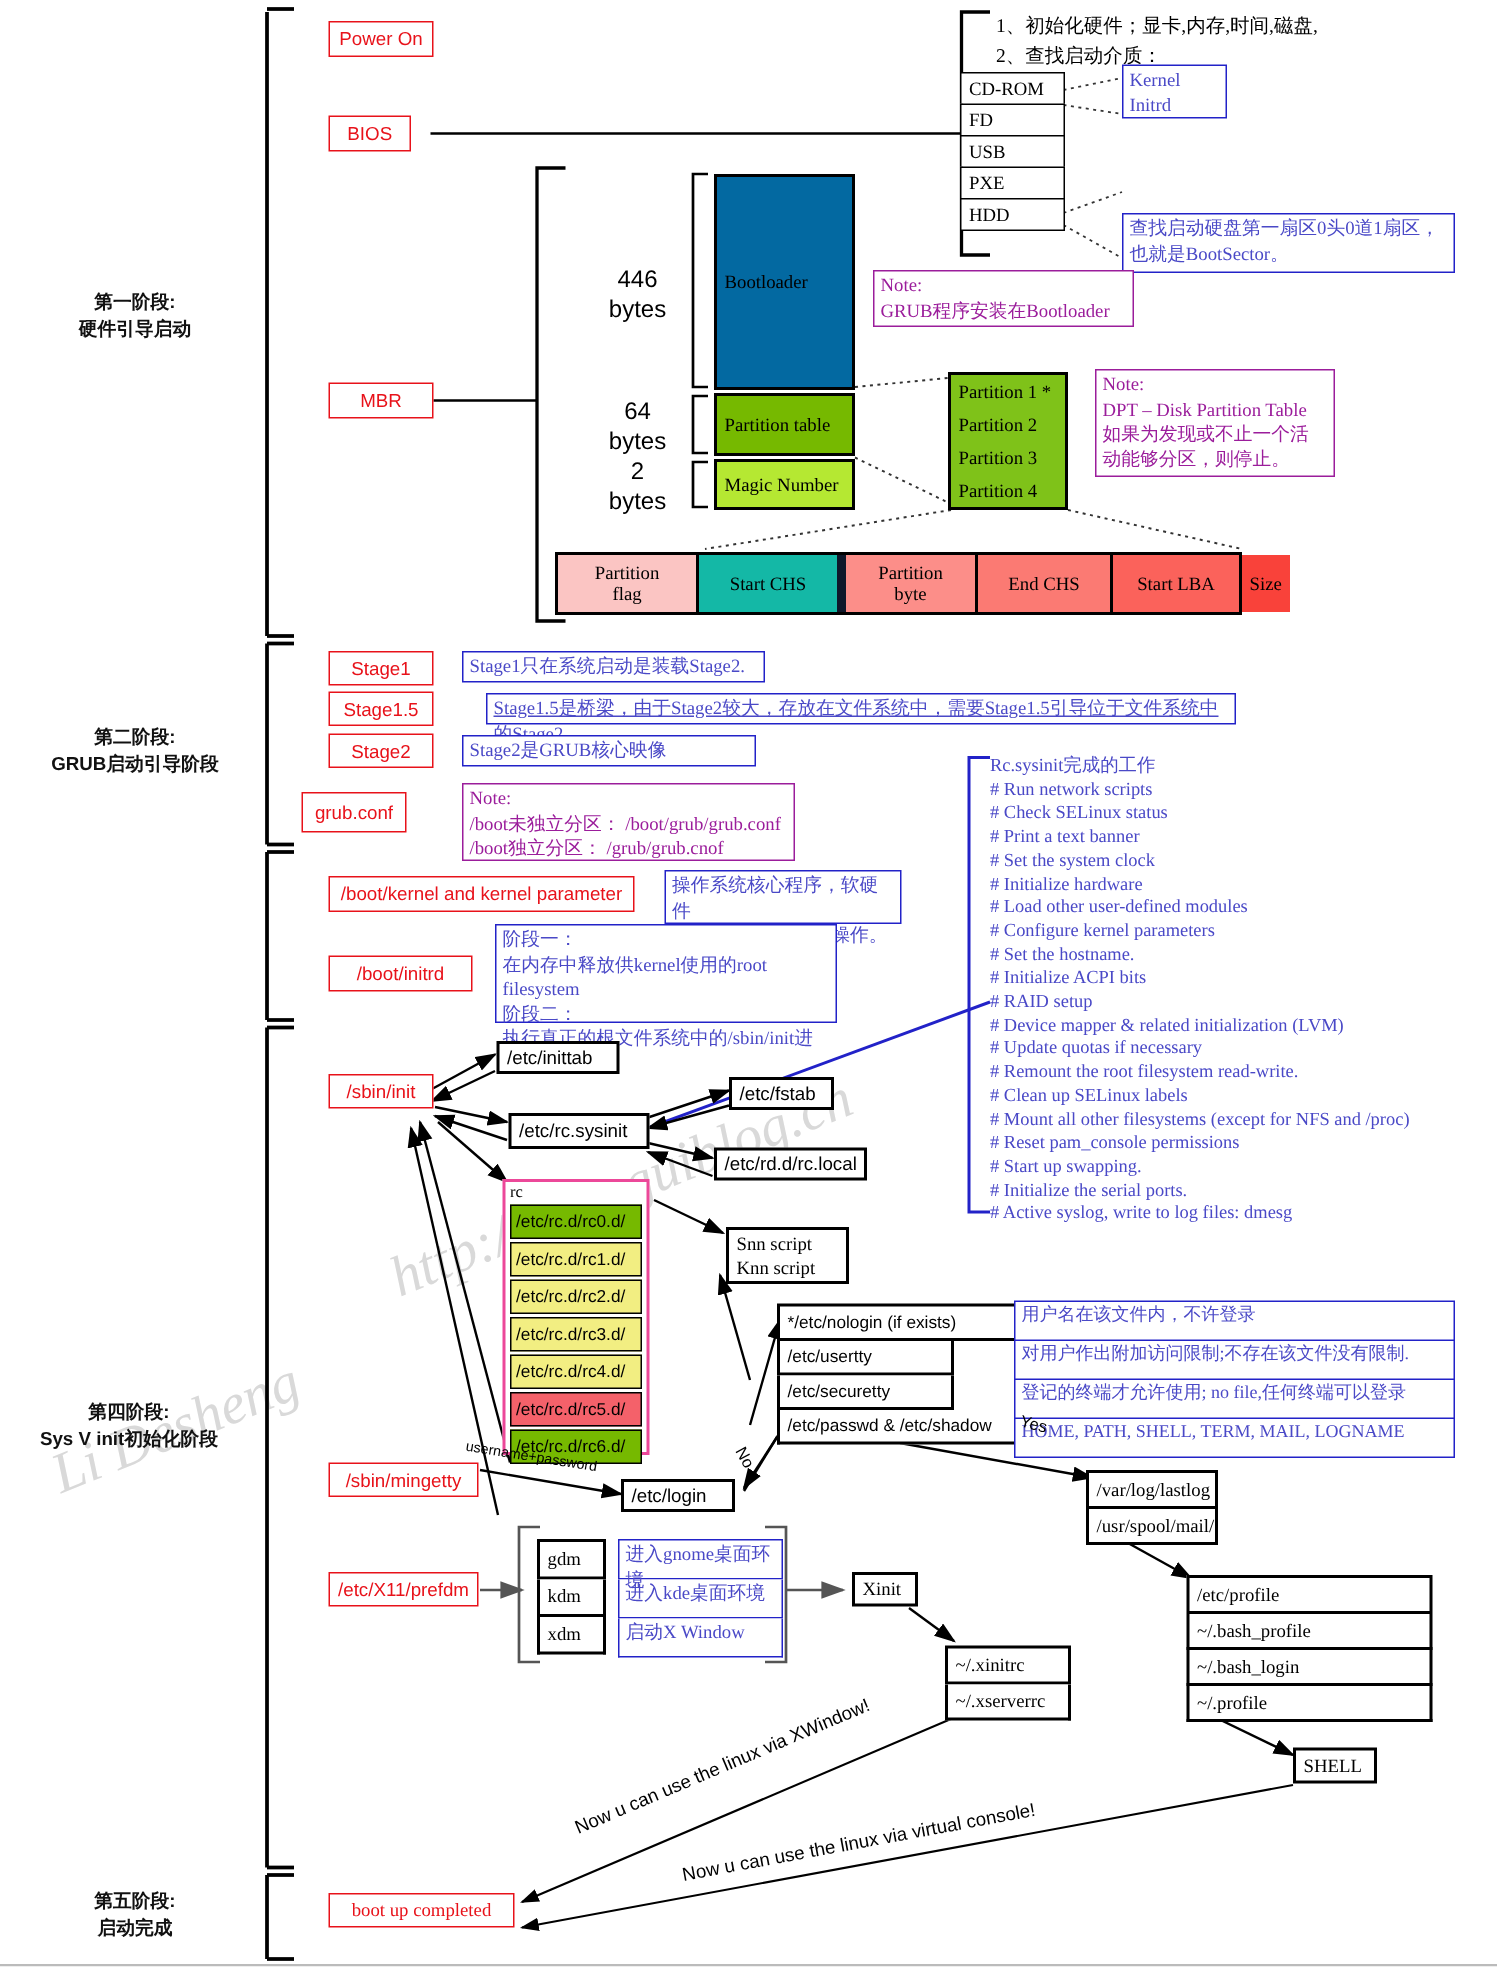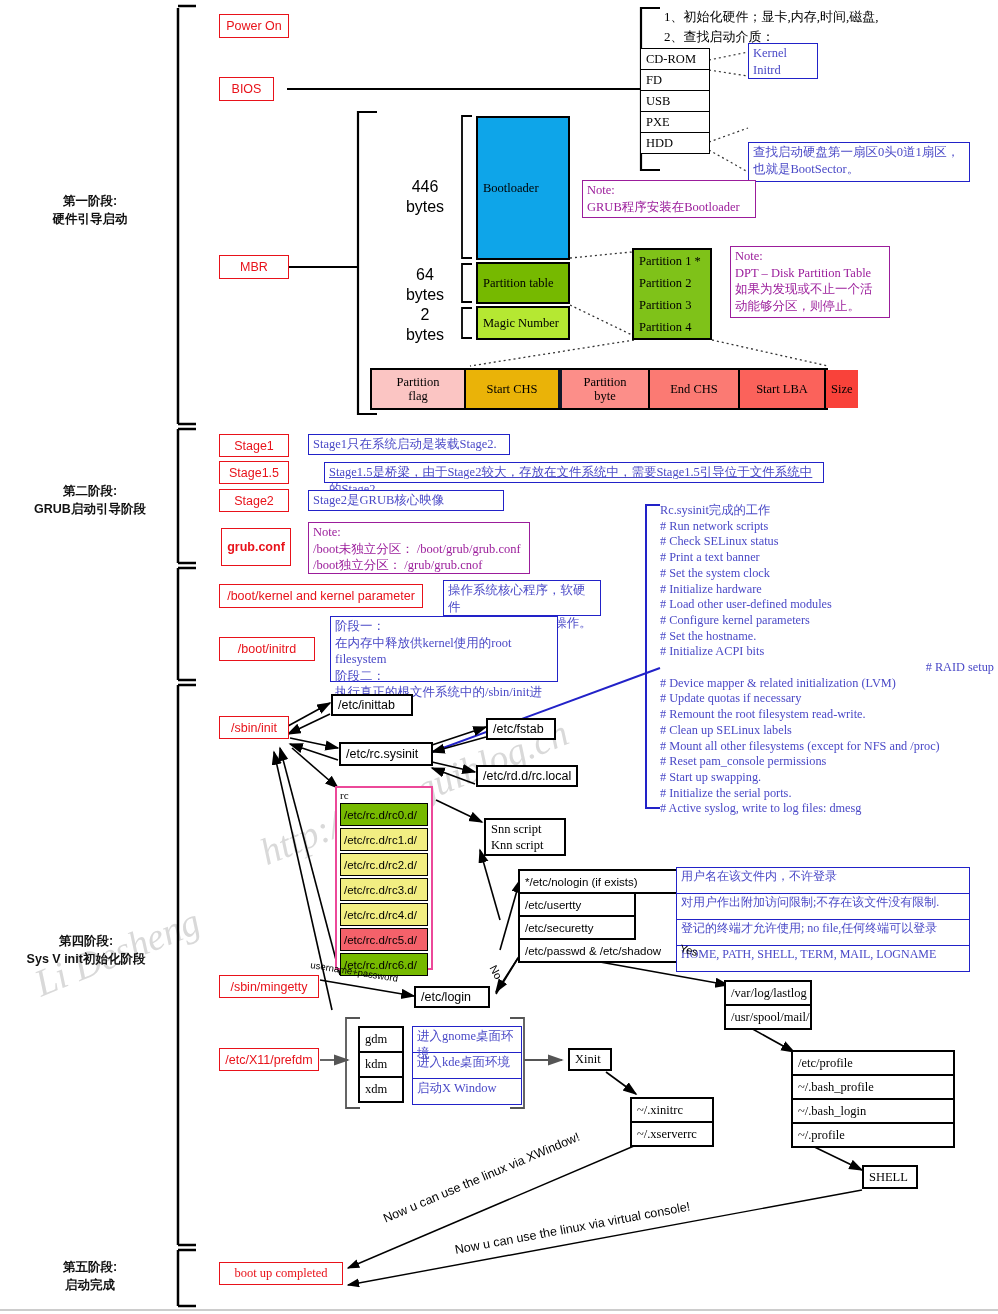--- a/index.html
+++ b/index.html
@@ -178,21 +178,21 @@
   </div>
   <div class="abs plain" style="left:396px;top:265px;width:58px;text-align:center;line-height:1.25;">
     <div>64</div>
     <div>bytes</div>
   </div>
   <div class="abs plain" style="left:396px;top:305px;width:58px;text-align:center;line-height:1.25;">
     <div>2</div>
     <div>bytes</div>
   </div>
 
-  <div class="abs blackbox" style="left:476px;top:116px;width:94px;height:144px;background:#0ea5e9;align-items:center;border-width:2px;">Bootloader</div>
+  <div class="abs blackbox" style="left:476px;top:116px;width:94px;height:144px;background:#0369a1;align-items:center;border-width:2px;">Bootloader</div>
   <div class="abs blackbox" style="left:476px;top:262px;width:94px;height:42px;background:#76b900;align-items:center;border-width:2px;">Partition table</div>
   <div class="abs blackbox" style="left:476px;top:306px;width:94px;height:34px;background:#b5e832;align-items:center;border-width:2px;">Magic Number</div>
 
   <div class="abs purplebox" style="left:582px;top:180px;width:174px;height:38px;white-space:pre-line;">Note:
 GRUB程序安装在Bootloader</div>
 
   <div class="abs" style="left:632px;top:248px;width:80px;">
     <div class="listrow blackbox" style="height:22px;background:#7fc219;border-width:2px;">Partition 1 *</div>
     <div class="listrow blackbox" style="height:22px;background:#7fc219;border-width:2px;border-top:none;">Partition 2</div>
     <div class="listrow blackbox" style="height:22px;background:#7fc219;border-width:2px;border-top:none;">Partition 3</div>
@@ -200,32 +200,32 @@
   </div>
 
   <div class="abs purplebox" style="left:730px;top:246px;width:160px;height:72px;white-space:pre-line;">Note:
 DPT – Disk Partition Table
 如果为发现或不止一个活
 动能够分区，则停止。</div>
 
   <div class="abs" style="left:370px;top:368px;width:458px;height:42px;display:flex;border:2px solid #000;">
     <div class="blackbox" style="flex:0 0 82px;background:#fbc5c3;border:none;border-right:2px solid #000;justify-content:center;text-align:center;white-space:pre-line;line-height:1.15;">Partition
 flag</div>
-    <div class="blackbox" style="flex:0 0 82px;background:#eab308;border:none;border-right:4px solid #0f172a;justify-content:center;text-align:center;white-space:pre-line;line-height:1.15;">Start CHS</div>
+    <div class="blackbox" style="flex:0 0 82px;background:#14b8a6;border:none;border-right:6px solid #0f172a;justify-content:center;text-align:center;white-space:pre-line;line-height:1.15;">Start CHS</div>
     <div class="blackbox" style="flex:0 0 76px;background:#fc8e89;border:none;border-right:2px solid #000;justify-content:center;text-align:center;white-space:pre-line;line-height:1.15;">Partition
 byte</div>
     <div class="blackbox" style="flex:0 0 78px;background:#fb7a73;border:none;border-right:2px solid #000;justify-content:center;text-align:center;white-space:pre-line;line-height:1.15;">End CHS</div>
     <div class="blackbox" style="flex:0 0 74px;background:#fb625b;border:none;border-right:2px solid #000;justify-content:center;white-space:pre-line;line-height:1.15;">Start LBA</div>
     <div class="blackbox" style="flex:1 1 auto;background:#f9423a;border:none;justify-content:center;text-align:center;white-space:pre-line;line-height:1.15;">Size</div>
   </div>
 
   <div class="abs redbox" style="left:219px;top:434px;width:70px;height:23px;">Stage1</div>
   <div class="abs redbox" style="left:219px;top:461px;width:70px;height:23px;">Stage1.5</div>
   <div class="abs redbox" style="left:219px;top:489px;width:70px;height:23px;">Stage2</div>
-  <div class="abs redbox" style="left:221px;top:528px;width:70px;height:38px;font-weight:bold;">grub.conf</div>
+  <div class="abs redbox" style="left:201px;top:528px;width:70px;height:27px;">grub.conf</div>
 
   <div class="abs bluebox" style="left:308px;top:434px;width:202px;height:21px;">Stage1只在系统启动是装载Stage2.</div>
   <div class="abs bluebox" style="left:324px;top:462px;width:500px;height:21px;text-decoration:underline;">Stage1.5是桥梁，由于Stage2较大，存放在文件系统中，需要Stage1.5引导位于文件系统中的Stage2.</div>
   <div class="abs bluebox" style="left:308px;top:490px;width:196px;height:21px;">Stage2是GRUB核心映像</div>
   <div class="abs purplebox" style="left:308px;top:522px;width:222px;height:52px;white-space:pre-line;">Note:
 /boot未独立分区： /boot/grub/grub.conf
 /boot独立分区： /grub/grub.cnof</div>
 
   <div class="abs redbox" style="left:219px;top:584px;width:204px;height:24px;">/boot/kernel and kernel parameter</div>
   <div class="abs redbox" style="left:219px;top:637px;width:96px;height:24px;">/boot/initrd</div>
@@ -240,21 +240,21 @@
     <div class="plain mono-serif" style="color:#4a49c7;font-size:12.3px;line-height:15.7px;">Rc.sysinit完成的工作</div>
     <div class="plain mono-serif" style="color:#4a49c7;font-size:12.3px;line-height:15.7px;"># Run network scripts</div>
     <div class="plain mono-serif" style="color:#4a49c7;font-size:12.3px;line-height:15.7px;"># Check SELinux status</div>
     <div class="plain mono-serif" style="color:#4a49c7;font-size:12.3px;line-height:15.7px;"># Print a text banner</div>
     <div class="plain mono-serif" style="color:#4a49c7;font-size:12.3px;line-height:15.7px;"># Set the system clock</div>
     <div class="plain mono-serif" style="color:#4a49c7;font-size:12.3px;line-height:15.7px;"># Initialize hardware</div>
     <div class="plain mono-serif" style="color:#4a49c7;font-size:12.3px;line-height:15.7px;"># Load other user-defined modules</div>
     <div class="plain mono-serif" style="color:#4a49c7;font-size:12.3px;line-height:15.7px;"># Configure kernel parameters</div>
     <div class="plain mono-serif" style="color:#4a49c7;font-size:12.3px;line-height:15.7px;"># Set the hostname.</div>
     <div class="plain mono-serif" style="color:#4a49c7;font-size:12.3px;line-height:15.7px;"># Initialize ACPI bits</div>
-    <div class="plain mono-serif" style="color:#4a49c7;font-size:12.3px;line-height:15.7px;text-align:right;"># RAID setup</div>
+    <div class="plain mono-serif" style="color:#4a49c7;font-size:12.3px;line-height:15.7px;"># RAID setup</div>
     <div class="plain mono-serif" style="color:#4a49c7;font-size:12.3px;line-height:15.7px;"># Device mapper &amp; related initialization (LVM)</div>
     <div class="plain mono-serif" style="color:#4a49c7;font-size:12.3px;line-height:15.7px;"># Update quotas if necessary</div>
     <div class="plain mono-serif" style="color:#4a49c7;font-size:12.3px;line-height:15.7px;"># Remount the root filesystem read-write.</div>
     <div class="plain mono-serif" style="color:#4a49c7;font-size:12.3px;line-height:15.7px;"># Clean up SELinux labels</div>
     <div class="plain mono-serif" style="color:#4a49c7;font-size:12.3px;line-height:15.7px;"># Mount all other filesystems (except for NFS and /proc)</div>
     <div class="plain mono-serif" style="color:#4a49c7;font-size:12.3px;line-height:15.7px;"># Reset pam_console permissions</div>
     <div class="plain mono-serif" style="color:#4a49c7;font-size:12.3px;line-height:15.7px;"># Start up swapping.</div>
     <div class="plain mono-serif" style="color:#4a49c7;font-size:12.3px;line-height:15.7px;"># Initialize the serial ports.</div>
     <div class="plain mono-serif" style="color:#4a49c7;font-size:12.3px;line-height:15.7px;"># Active syslog, write to log files: dmesg</div>
   </div>

